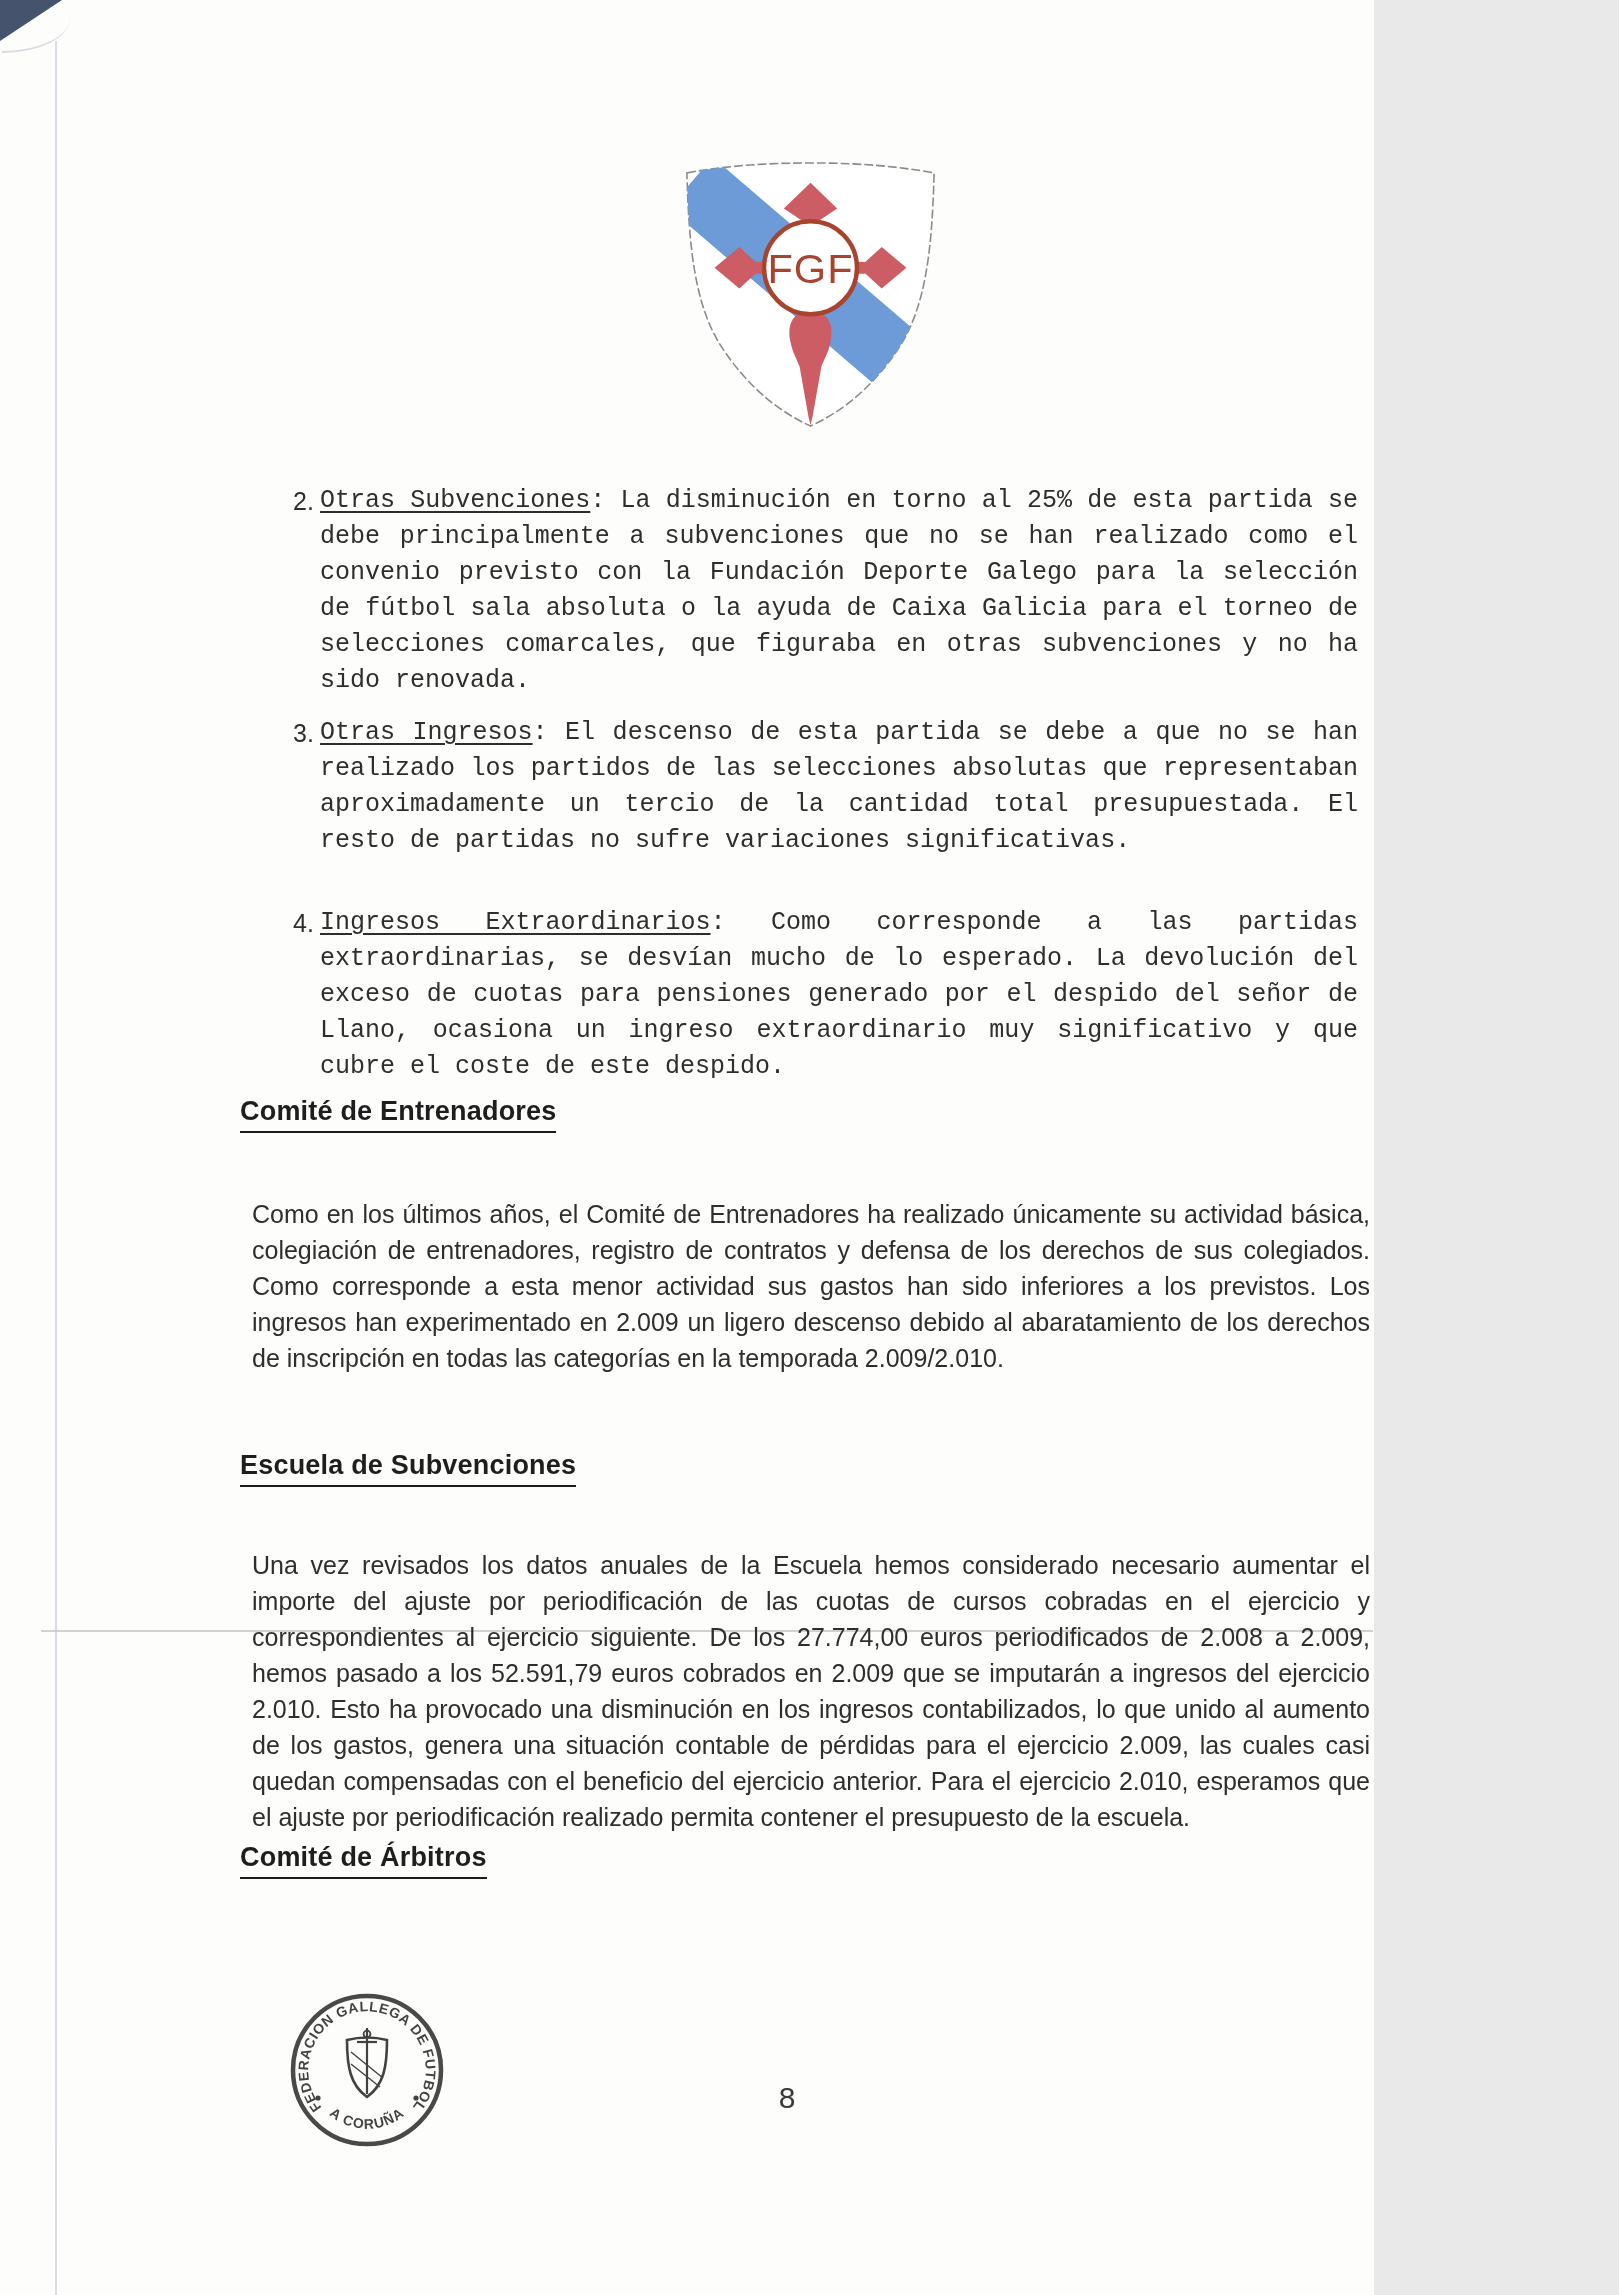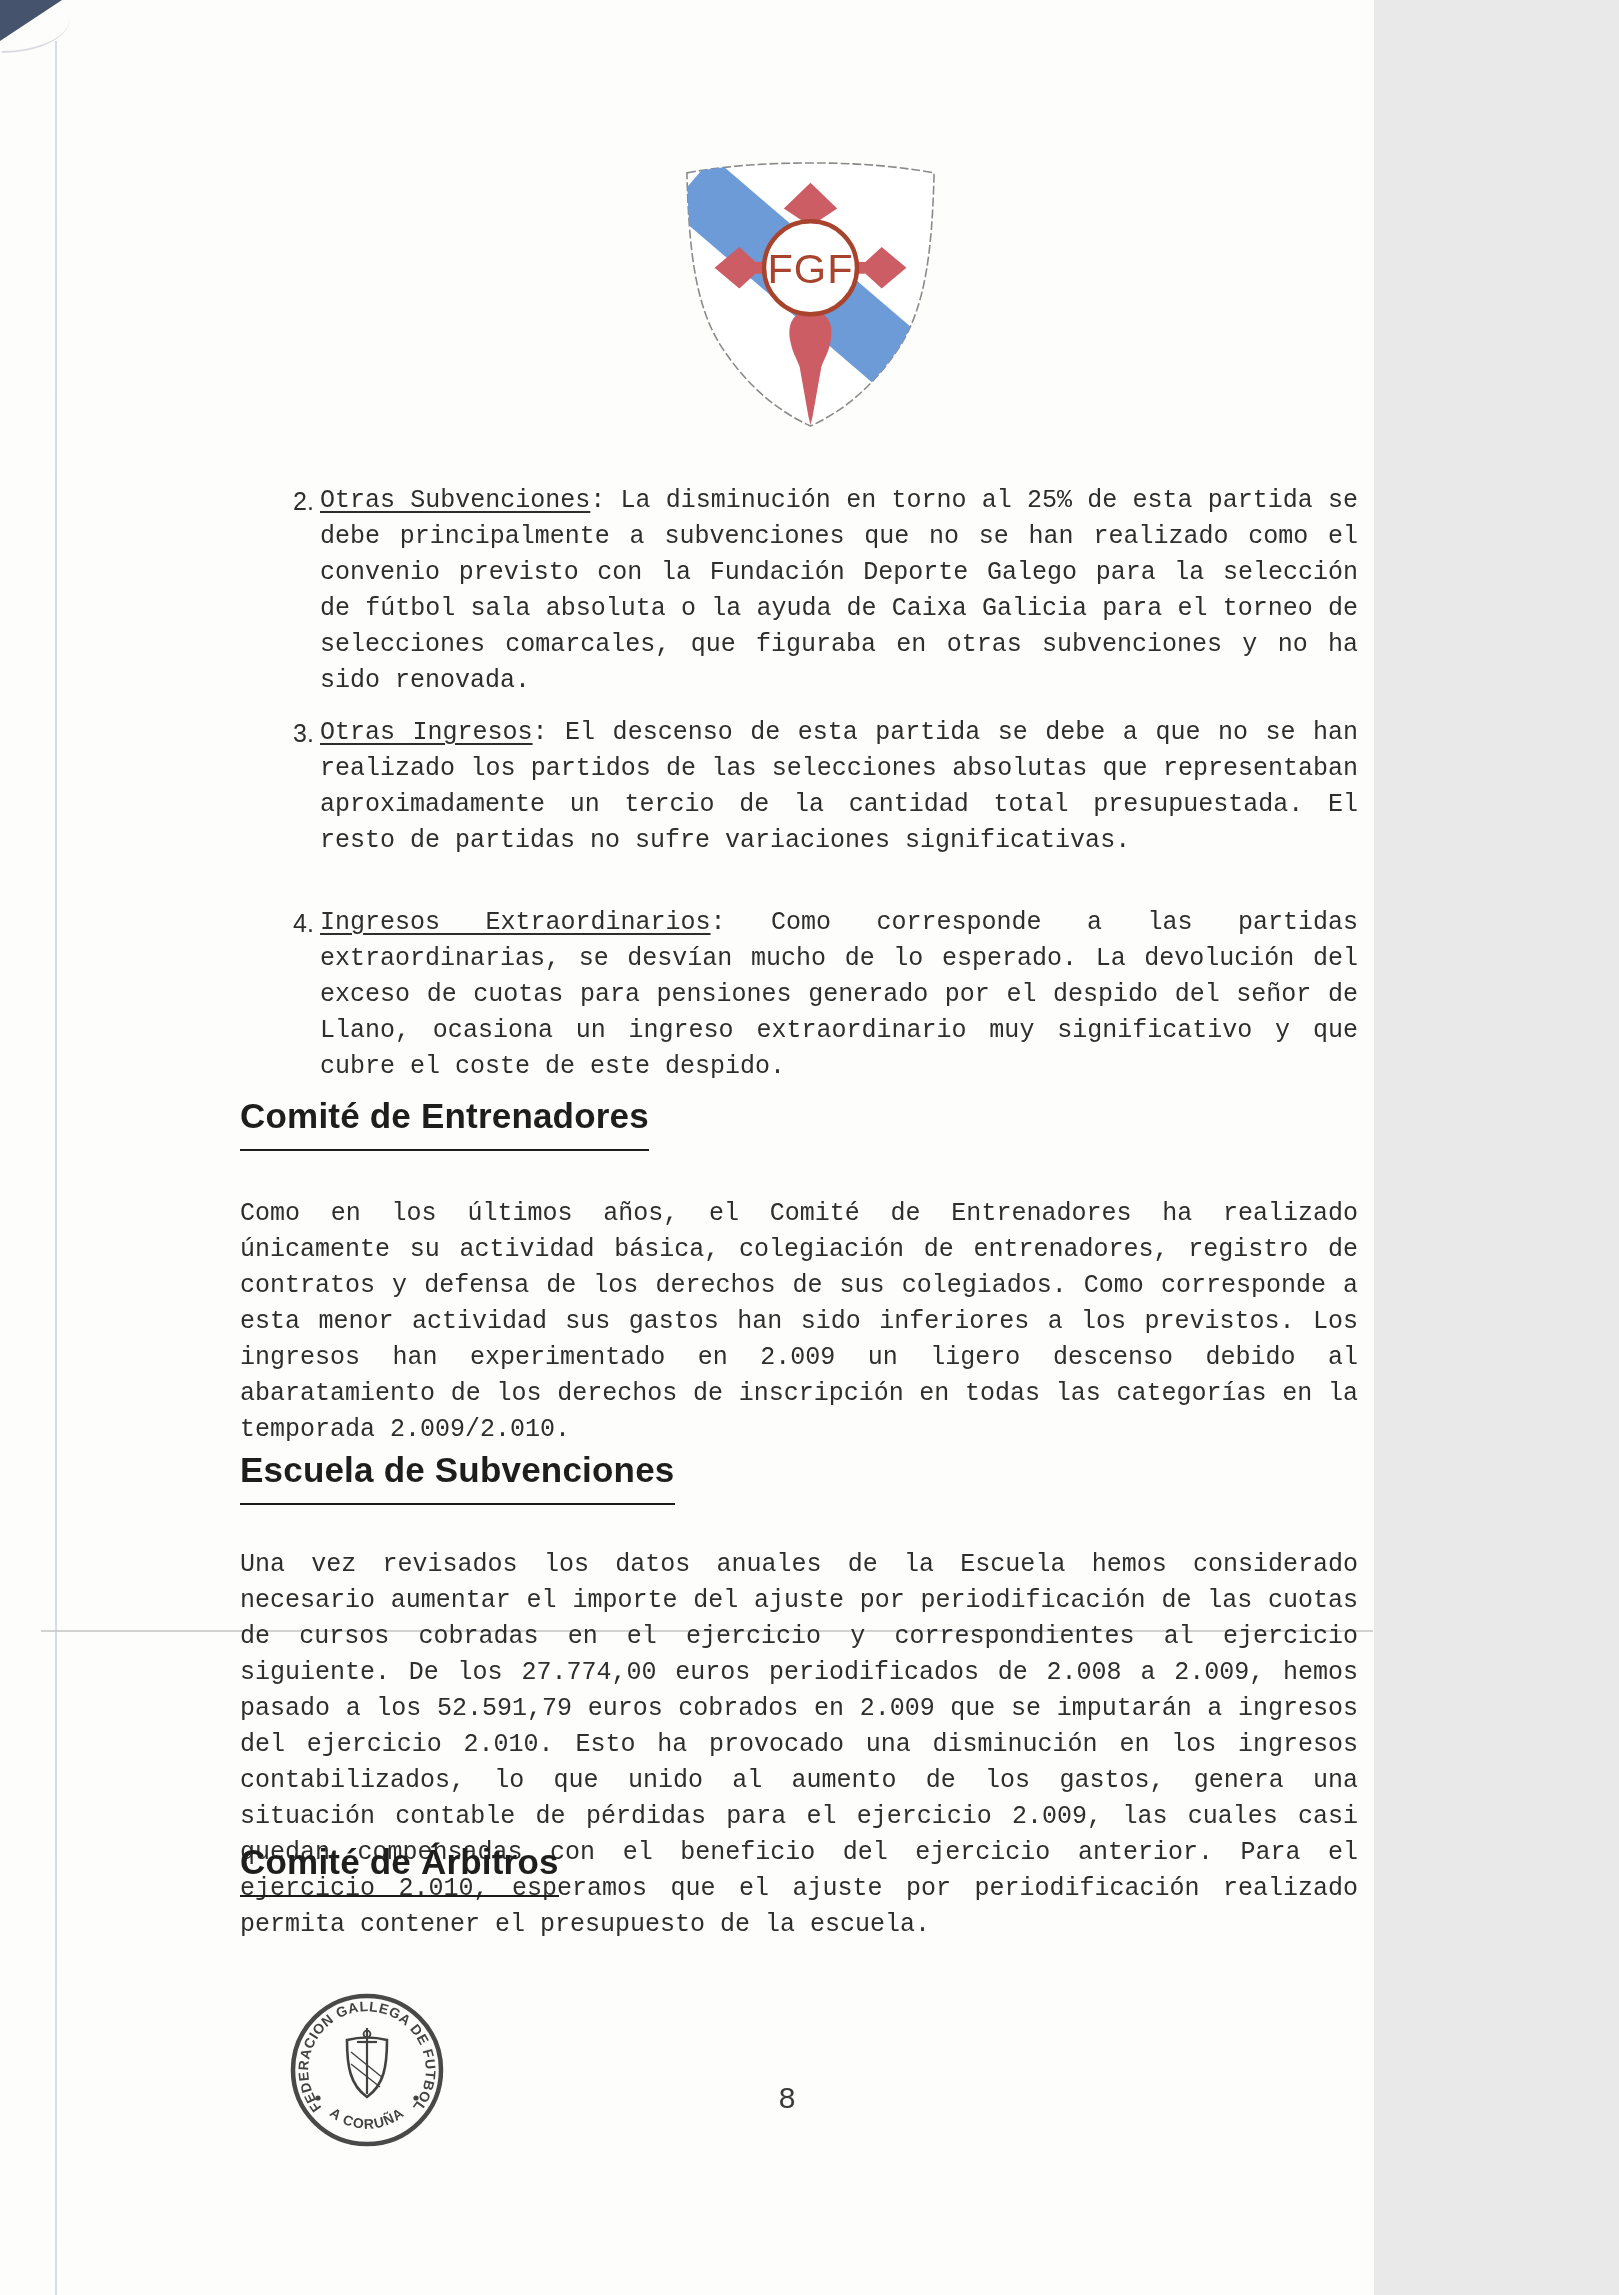--- a/index.html
+++ b/index.html
@@ -34,25 +34,25 @@
   
   .crest{position:absolute;left:677px;top:154px;width:267px;height:281px;}
   
   .doc-text{font-size:25px;line-height:36px;text-align:justify;}
   .list-item{position:absolute;left:293px;width:1065px;}
   .list-item .body{display:block;padding-left:27px;font-family:Liberation Mono, monospace;}
   .list-item .num{position:absolute;left:0;top:0;}
   .item-label{text-decoration:underline;text-underline-offset:3.9px;text-decoration-thickness:2px;}
   .heading{
     position:absolute;left:240px;
-    font-size:35px;font-weight:bold;letter-spacing:0.2px;
-    border-bottom:2.9px solid #1c1c1c;padding-bottom:13px;
+    font-size:27px;font-weight:bold;letter-spacing:0.2px;
+    border-bottom:2.9px solid #1c1c1c;padding-bottom:4px;
     display:inline-block;color:#1e1e1e;
   }
-  .para{position:absolute;left:240px;width:1118px;font-family:Liberation Mono, monospace;}
+  .para{position:absolute;left:252px;width:1118px;}
   
   .stamp{position:absolute;left:287px;top:1990px;width:160px;height:160px;opacity:.92;}
   .page-number{
     position:absolute;left:753px;top:2081px;width:68px;
     text-align:center;font-size:30px;color:#3a3a3a;
   }
 </style>
 </head>
 <body>
 

